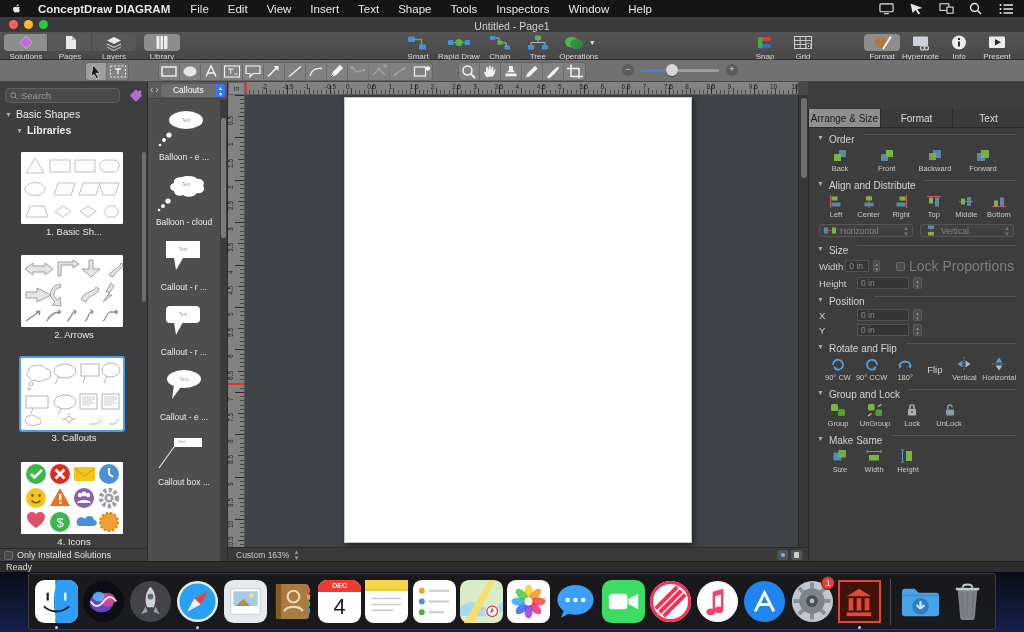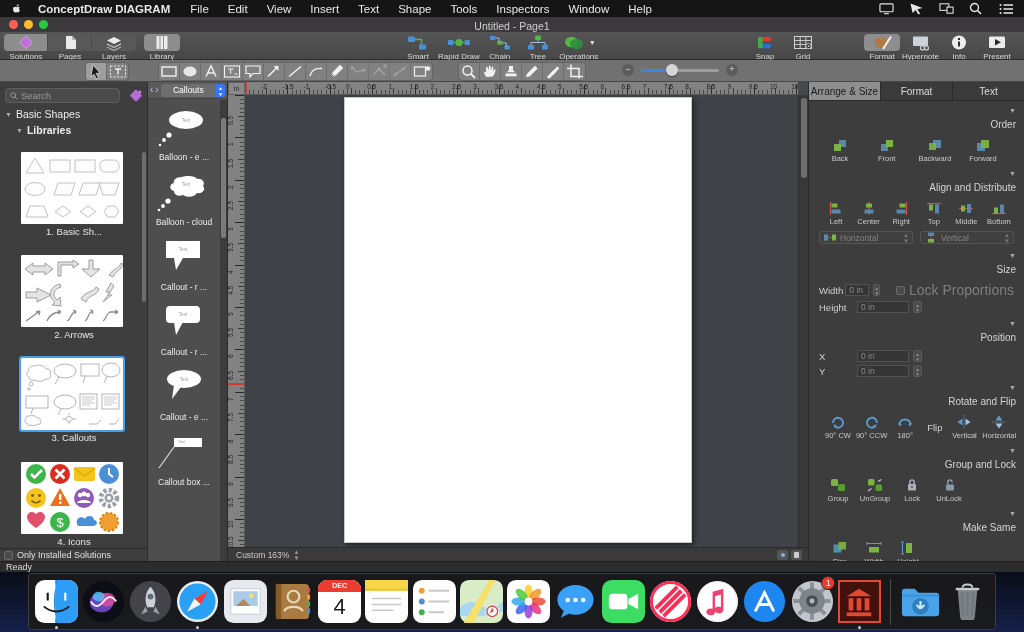--- a/index.html
+++ b/index.html
@@ -111,28 +111,28 @@
   .canvstatus{position:absolute;left:0;right:0;bottom:0;height:14px;background:#3a3a3a;border-top:1px solid #2a2a2a;
     display:flex;align-items:center;}
   .zoomchip{margin-left:8px;display:flex;align-items:center;gap:4px;font-size:8.5px;color:#c8c8c8;}
   .zoomchip .st{color:#9a9a9a;font-size:6px;line-height:6px;}
   .navbtns{margin-left:auto;margin-right:6px;display:flex;gap:3px;}
   .navbtns i{width:11px;height:10px;background:#555;border-radius:2px;display:flex;align-items:center;justify-content:center;}
   .navbtns i b{width:4px;height:4px;border-radius:50%;background:#7ab0ef;display:block;}
   .navbtns i u{width:5px;height:6px;background:#cfcfcf;display:block;border-radius:1px;}
 
   
-  .inspector{width:216px;background:#3d3d3d;border-left:1px solid #2a2a2a;position:relative;}
+  .inspector{width:216px;background:#3d3d3d;border-left:1px solid #2a2a2a;position:relative;margin-top:27px;}
   .itabs{display:flex;height:19px;border-bottom:1px solid #2a2a2a;}
   .itab{flex:1;display:flex;align-items:center;justify-content:center;font-size:10px;color:#dcdcdc;
     background:#3a3a3a;border-right:1px solid #2a2a2a;}
   .itab:last-child{border-right:none;}
   .itab.sel{background:#8f8f8f;color:#1b1b1b;}
   .isec{margin-top:6px;}
-  .isec-title{display:flex;align-items:flex-end;gap:5px;padding:0 8px;font-size:10px;color:#d4d4d4;flex-direction:column;}
+  .isec-title{display:flex;align-items:flex-start;gap:5px;padding:0 8px;font-size:10px;color:#d4d4d4;}
   .isec-title .line{flex:1;height:1px;background:#565656;margin-left:4px;}
   .ibtnrow{display:flex;padding:3px 12px 1px 14px;gap:4px;}
   .ibtn{display:flex;flex-direction:column;align-items:center;min-width:30px;}
   .ibtn .ic{height:14px;display:flex;align-items:flex-end;}
   .ibtn .bl{font-size:7.5px;color:#c9c9c9;margin-top:2px;white-space:nowrap;}
   .ddrow{display:flex;gap:7px;padding:4px 10px 2px;}
   .dd{flex:1;height:13px;background:#404040;border:1px solid #555;border-radius:3px;
     display:flex;align-items:center;gap:3px;padding:0 3px;}
   .dd .dl{flex:1;font-size:8.5px;color:#848484;}
   .dd .st{color:#777;font-size:6px;line-height:6px;}

